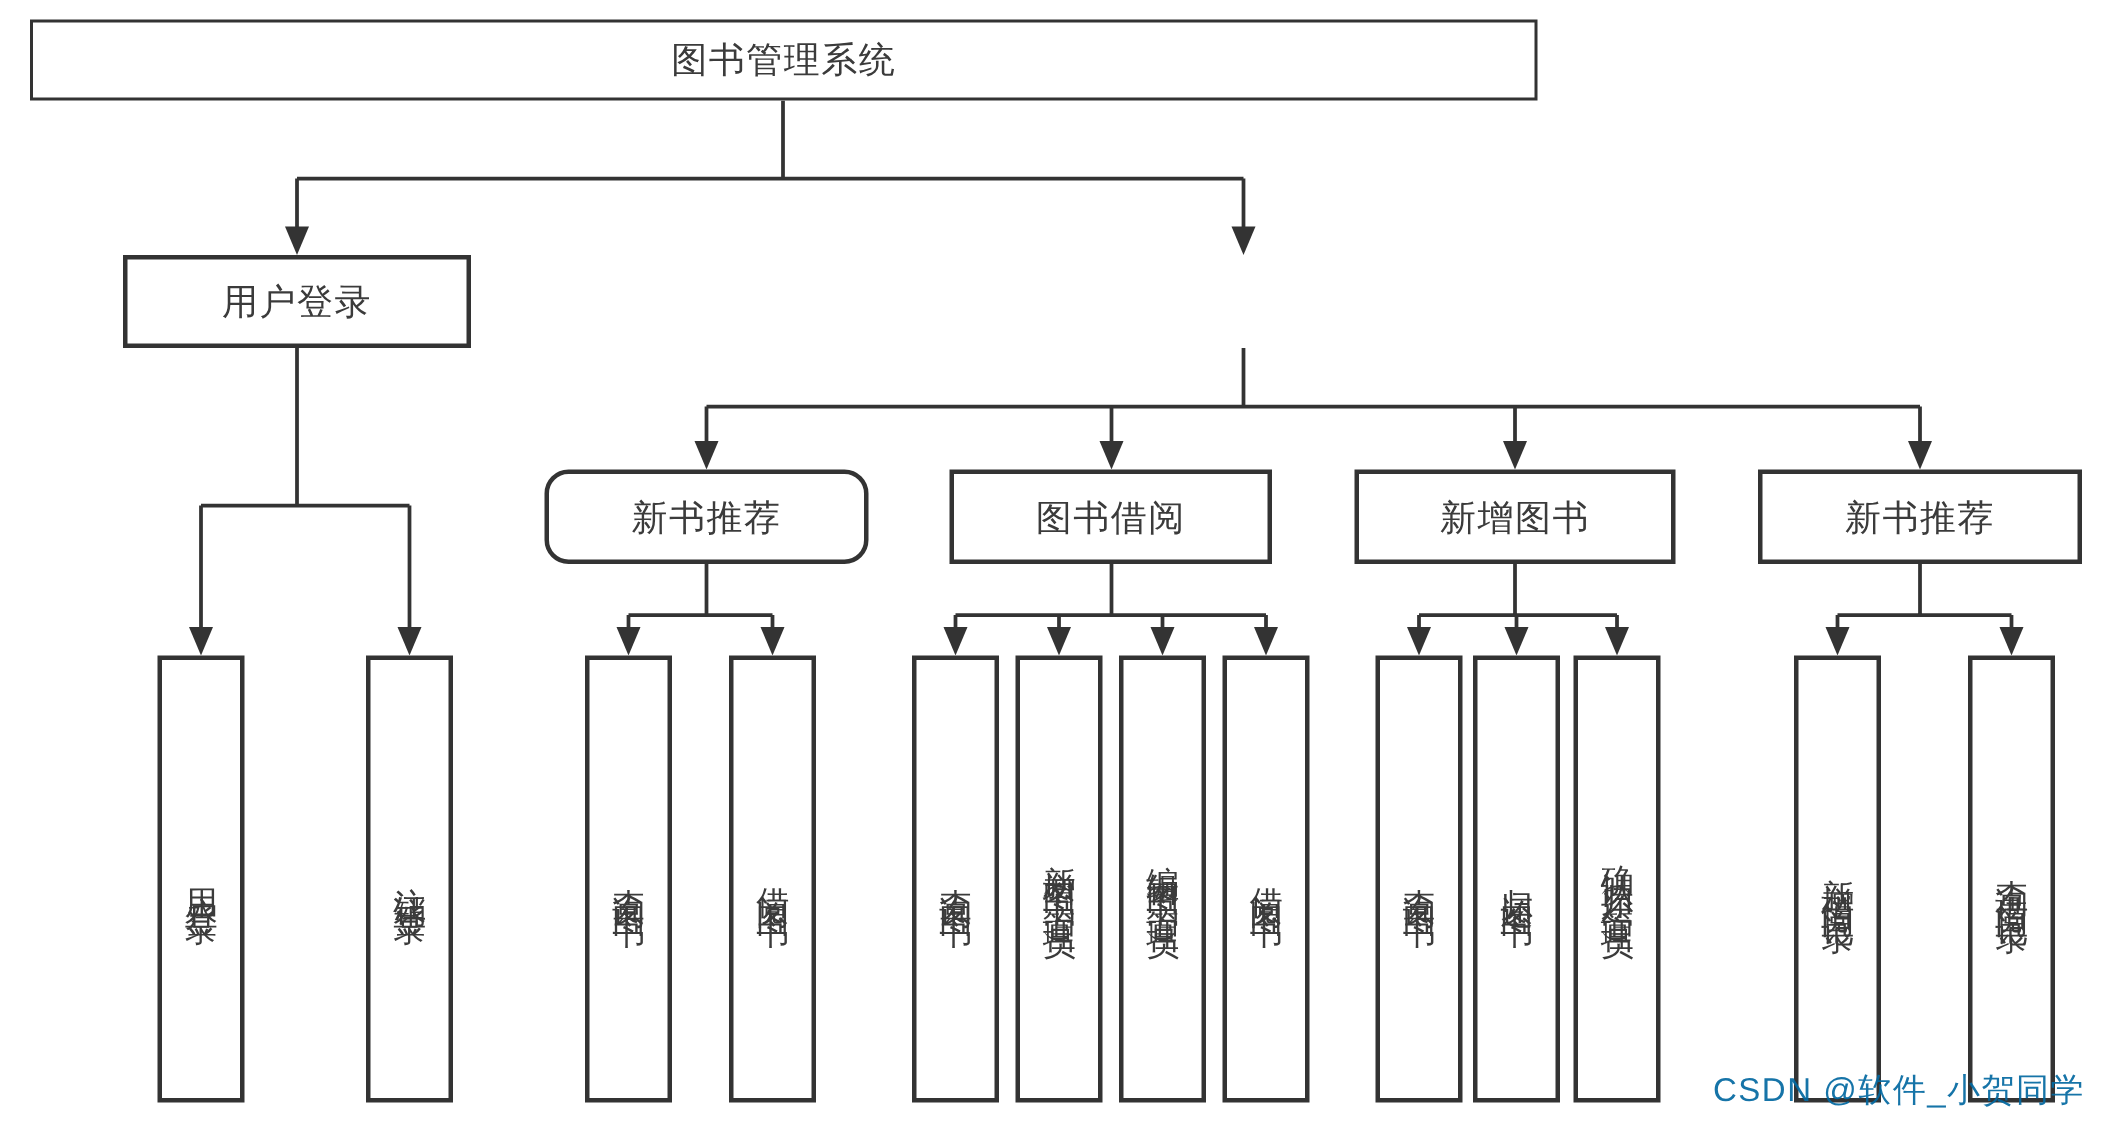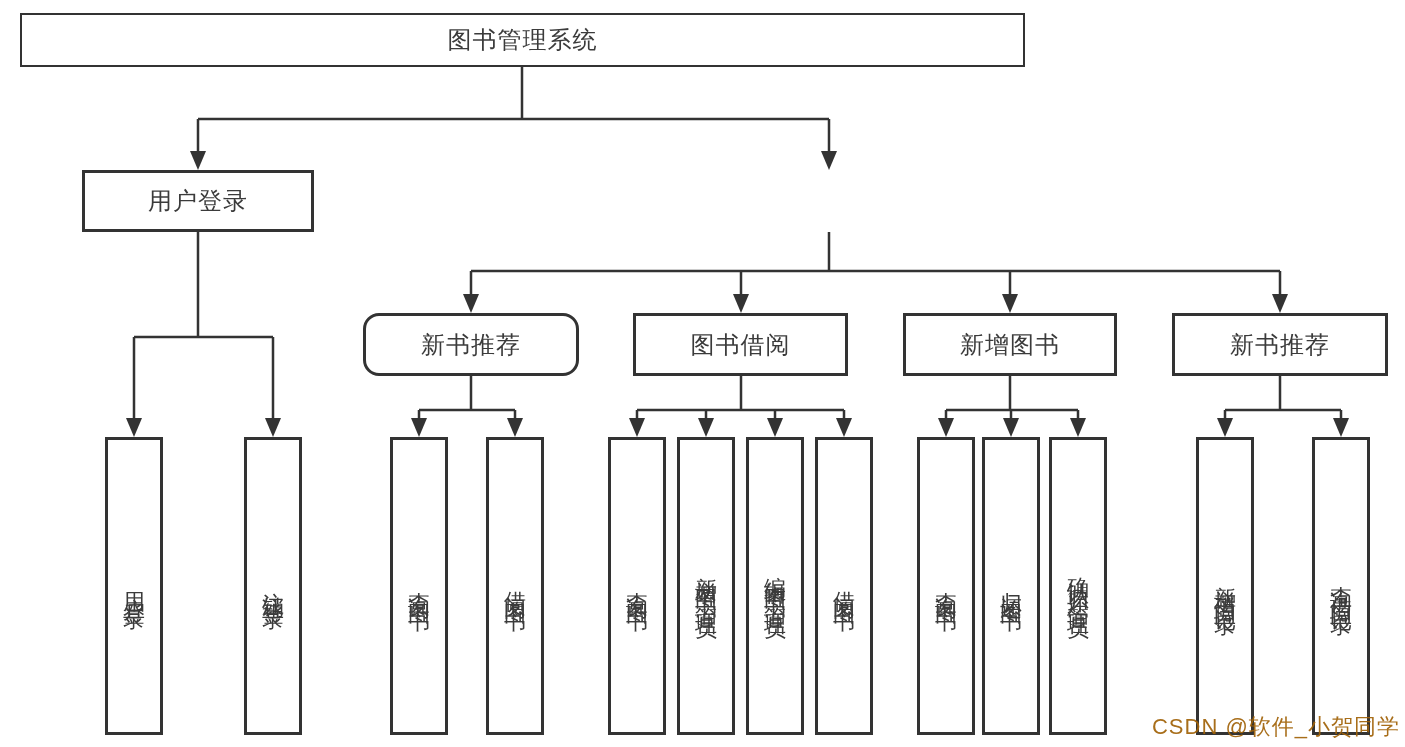--- a/index.html
+++ b/index.html
@@ -28,24 +28,24 @@
   .vtext{
     writing-mode:vertical-rl;
     text-orientation:mixed;
     font-size:22px;
     letter-spacing:6px;
     line-height:1.1;
     white-space:nowrap;
   }
   .watermark{
     position:absolute;
-    right:5px;
+    right:15px;
     bottom:5px;
     font-size:22px;
-    color:#a16207;
+    color:#0369a1;
     opacity:0.92;
     z-index:5;
     letter-spacing:1px;
   }
 </style>
 </head>
 <body>
 
 <div class="stage">
 

